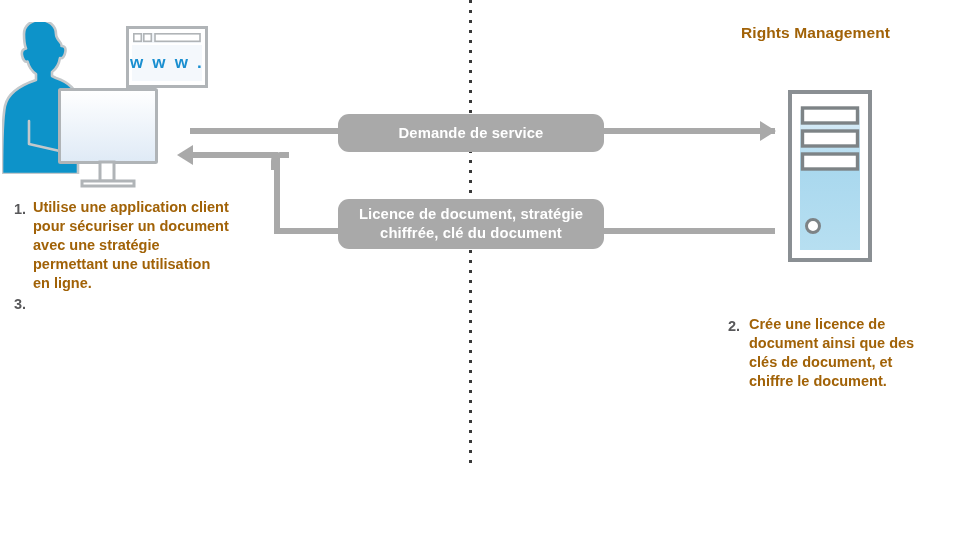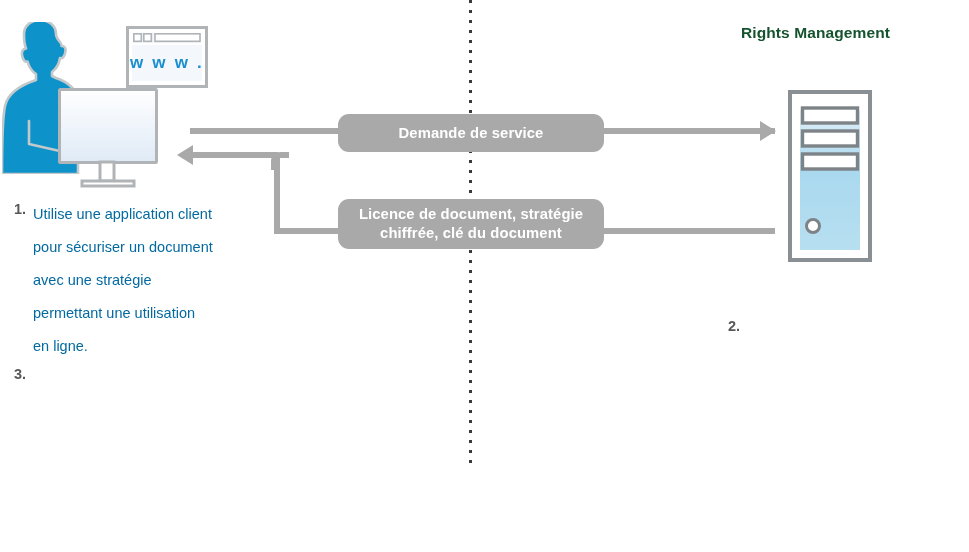--- a/index.html
+++ b/index.html
@@ -14,33 +14,33 @@
   .divider{
     position:absolute;left:469px;top:0;width:3px;height:466px;
     background-image:linear-gradient(to bottom,#3a3a3a 0px,#3a3a3a 3px,rgba(0,0,0,0) 3px,rgba(0,0,0,0) 10px);
     background-size:3px 10px;
     background-repeat:repeat-y;
   }
 
   
   .rm-title{
     position:absolute;left:741px;top:24px;
-    font-size:15.5px;font-weight:bold;letter-spacing:.1px;color:#14532d;
+    font-size:15.5px;font-weight:bold;letter-spacing:.1px;color:#a16207;
     white-space:nowrap;
   }
 
   .steplist{position:absolute;}
   .step{display:flex;align-items:flex-start;margin-bottom:0;}
   .step-num{
     width:26px;flex:0 0 26px;text-align:right;
     font-size:14.5px;font-weight:bold;line-height:23.8px;color:#58585a;
   }
   .step-body{
     padding-left:7px;
-    font-size:14.5px;font-weight:normal;line-height:33px;color:#0369a1;
+    font-size:14.5px;font-weight:bold;line-height:19px;color:#a16207;
     white-space:pre-line;
   }
   #left-steps{left:0px;top:198px;width:300px;}
   #left-steps .step + .step{margin-top:0px;}
   #right-steps{left:710px;top:315px;width:259px;}
   #right-steps .step-num{width:30px;flex:0 0 30px;}
   #right-steps .step-body{padding-left:9px;}
 
   
   .conn{position:absolute;background:#a9a9a9;}
@@ -185,16 +185,20 @@
 en ligne.</div>
     </div>
     <div class="step">
       <div class="step-num">3.</div>
     </div>
   </div>
 
   <div class="steplist" id="right-steps">
     <div class="step">
       <div class="step-num">2.</div>
+      <div class="step-body">Crée une licence de
+document ainsi que des
+clés de document, et
+chiffre le document.</div>
     </div>
   </div>
 
 </div>
 
 </body></html>

